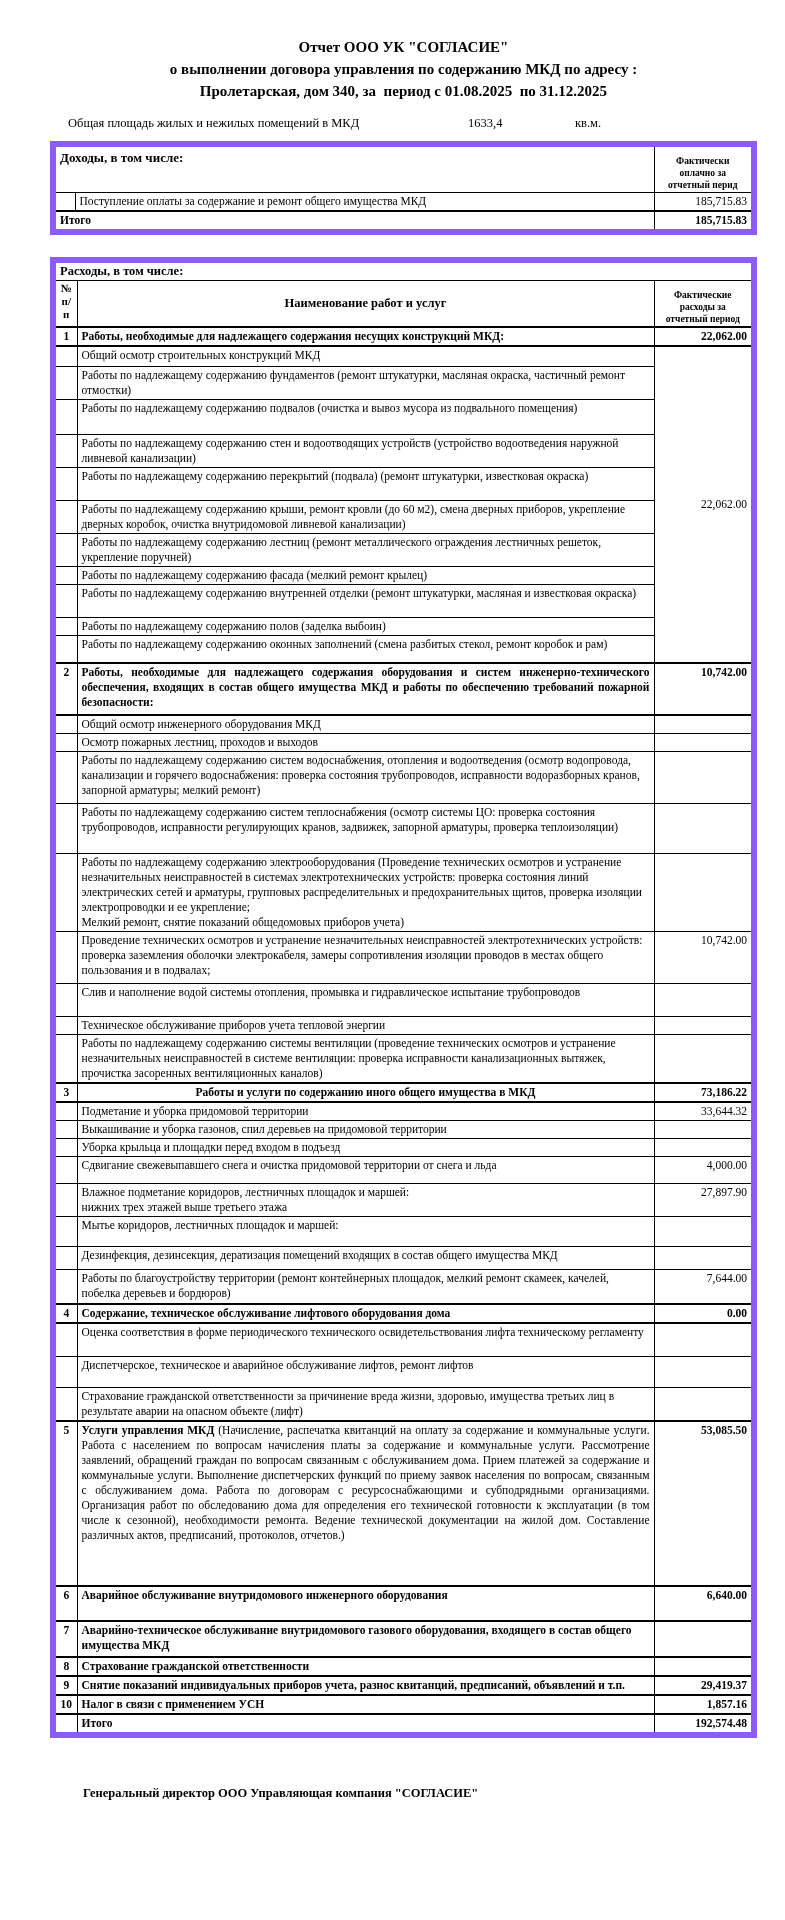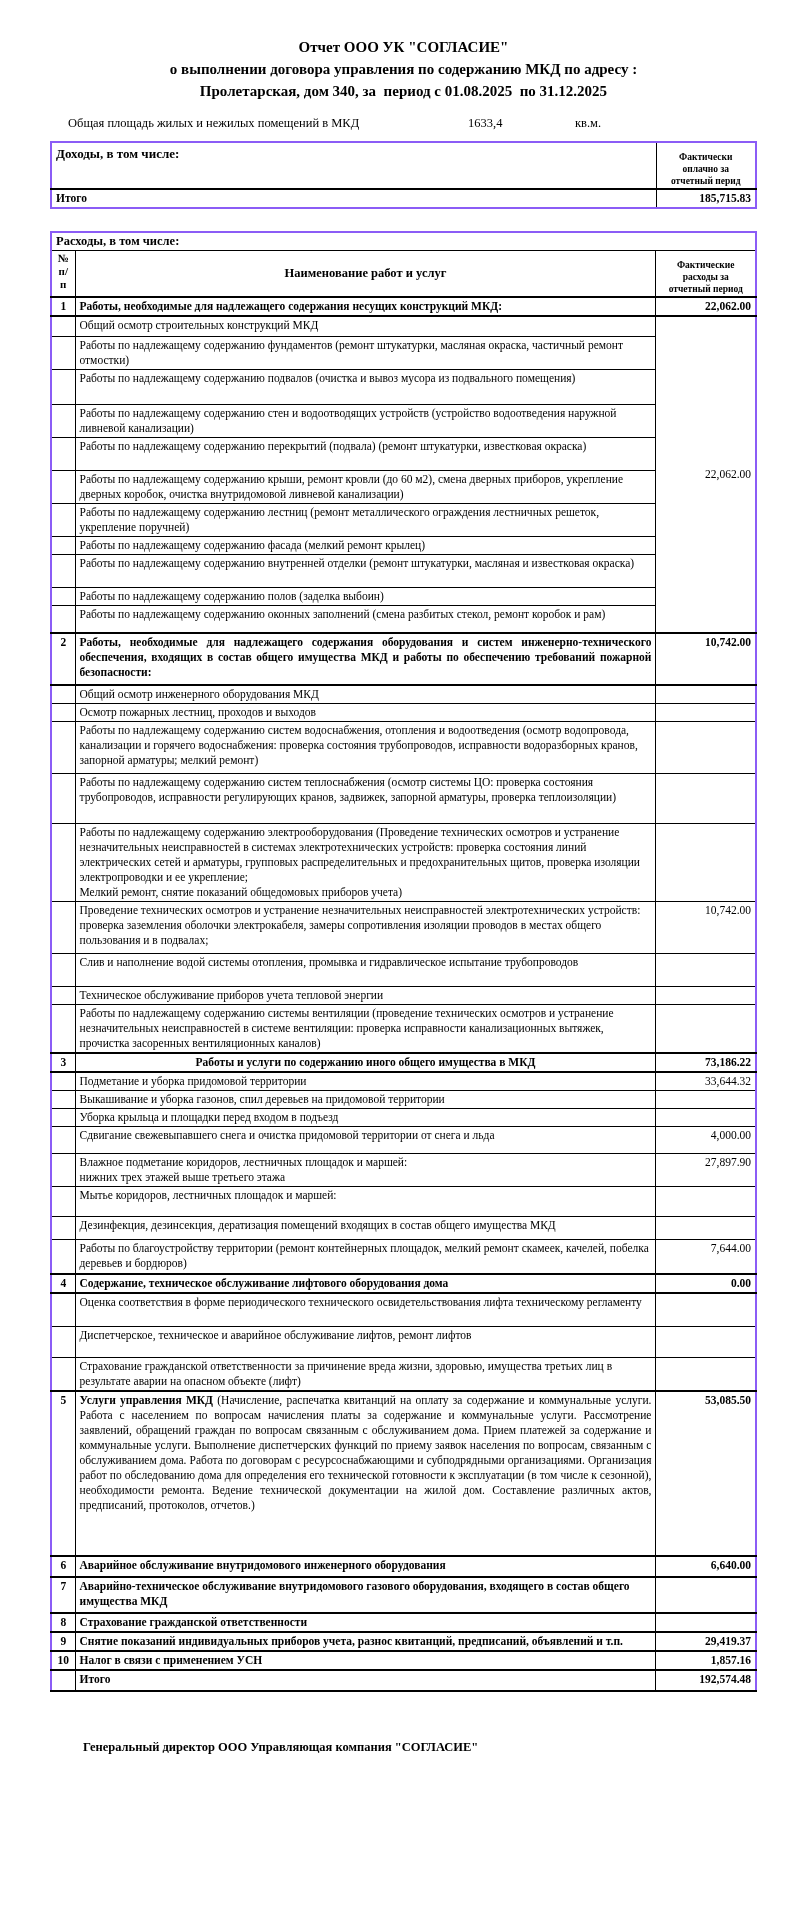--- a/index.html
+++ b/index.html
@@ -11,21 +11,21 @@
   }
   .titles{text-align:center;font-weight:bold;font-size:15px;line-height:22px;margin:0 0 14px 0;}
   .titles div{white-space:pre-wrap;}
   .area-line{display:flex;align-items:baseline;font-size:12.5px;margin:0 0 10px 18px;}
   .area-line .lbl{width:400px;}
   .area-line .val{width:75px;text-align:left;}
   .area-line .unit{margin-left:32px;}
 
   table{border-collapse:collapse;width:707px;table-layout:fixed;}
   td{border:1px solid #000;font-size:11.5px;line-height:15px;padding:1px 4px;vertical-align:top;box-sizing:border-box;}
-  table.outer{border:2px solid #8b5cf6;}
+  table.outer{border:6px solid #8b5cf6;}
 
   
   .income{margin-bottom:22px;}
   .inc-title{font-weight:bold;font-size:13px;padding-top:3px;}
   .col-head{font-weight:bold;font-size:9.5px;line-height:12px;text-align:center;white-space:pre-line;padding-top:8px;}
   .c-val{text-align:right;}
   .inc-total td{border-top-width:2px;font-weight:bold;}
 
   
   .exp-title td{font-weight:bold;font-size:12.5px;border-bottom-width:1px;}
@@ -67,20 +67,25 @@
         <col style="width:22px">
         <col>
         <col style="width:100px">
       </colgroup>
     <tbody>
         <tr>
       <td colspan="2" class="inc-title" style="height:38px">Доходы, в том числе:</td>
       <td class="col-head">Фактически
 оплачно за
 отчетный перид</td>
+    </tr>
+    <tr>
+      <td></td>
+      <td>Поступление оплаты за содержание и ремонт общего имущества МКД</td>
+      <td class="c-val">185,715.83</td>
     </tr>
     <tr class="inc-total">
       <td colspan="2">Итого</td>
       <td class="c-val">185,715.83</td>
     </tr>
   </tbody>
     </table>
 
   <table class="outer expenses">
     <colgroup>
@@ -267,21 +272,21 @@
           <td class="c-name" style="height: 29px;">Страхование  гражданской ответственности за причинение вреда жизни, здоровью, имущества третьих лиц в результате аварии на опасном объекте (лифт)</td>
           <td class="c-val"></td>
         </tr>
         <tr class="section">
           <td class="c-num">5</td>
           <td class="c-name justify" style="height: 165px;"><b>Услуги управления МКД</b><span class="body"> (Начисление, распечатка квитанций на оплату за содержание и коммунальные услуги. Работа с населением по вопросам начисления платы за содержание и коммунальные услуги. Рассмотрение заявлений, обращений граждан по вопросам связанным с обслуживанием дома. Прием платежей за содержание и коммунальные услуги. Выполнение диспетчерских функций по приему заявок  населения по вопросам, связанным с обслуживанием дома. Работа по договорам с ресурсоснабжающими и субподрядными организациями. Организация работ по обследованию дома для определения его технической готовности к эксплуатации (в том числе к сезонной), необходимости ремонта. Ведение технической документации на жилой дом. Составление различных актов, предписаний, протоколов, отчетов.)</span></td>
           <td class="c-val">53,085.50</td>
         </tr>
         <tr class="section">
           <td class="c-num">6</td>
-          <td class="c-name" style="height: 21px;">Аварийное обслуживание внутридомового инженерного оборудования</td>
+          <td class="c-name" style="height: 35px;">Аварийное обслуживание внутридомового инженерного оборудования</td>
           <td class="c-val">6,640.00</td>
         </tr>
         <tr class="section">
           <td class="c-num">7</td>
           <td class="c-name" style="height: 36px;">Аварийно-техническое обслуживание внутридомового газового оборудования, входящего в состав общего имущества МКД</td>
           <td class="c-val"></td>
         </tr>
         <tr class="section">
           <td class="c-num">8</td>
           <td class="c-name" style="height: 13px;">Страхование гражданской ответственности</td>

